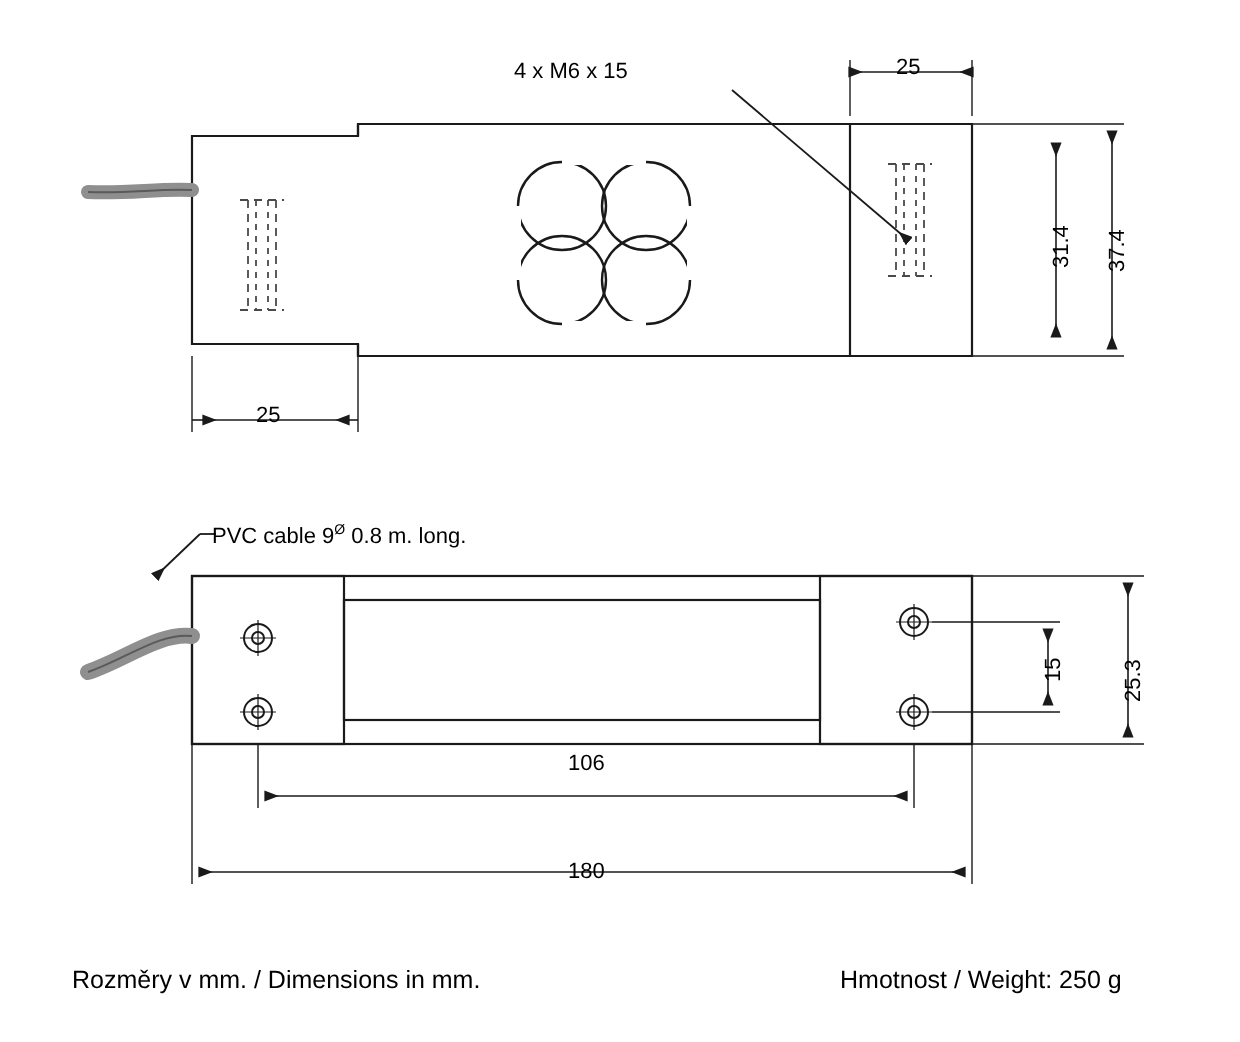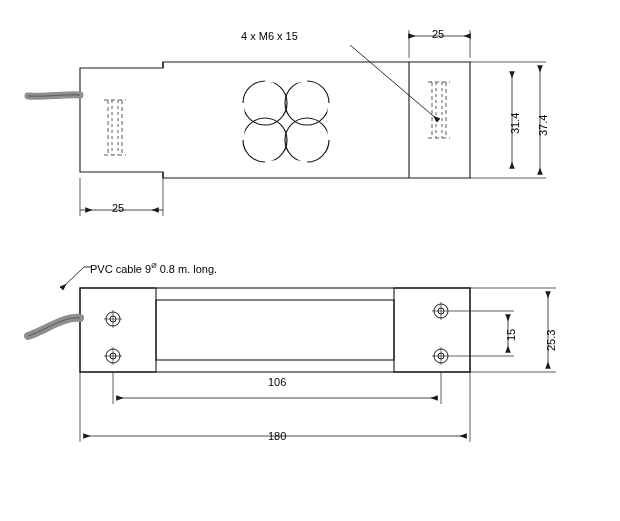--- a/index.html
+++ b/index.html
@@ -11,20 +11,21 @@
     height: 521px;
     background: #ffffff;
     font-family: "Liberation Sans", sans-serif;
     color: #000000;
     overflow: hidden;
   }
   #stage {
     position: relative;
     width: 577px;
     height: 521px;
+    margin-left: 16px;
   }
   svg.drawing {
     position: absolute;
     left: 0;
     top: 0;
     width: 620px;
     height: 521px;
   }
   .lbl {
     position: absolute;
@@ -189,14 +190,16 @@
   <div class="lbl vert" style="left:509px; top:134px;">31.4</div>
   <div class="lbl vert" style="left:537px; top:136px;">37.4</div>
 
   <div class="lbl" style="left:90px; top:260px;"><span>PVC cable 9</span><span class="sup">Ø</span><span> 0.8 m. long.</span></div>
 
   <div class="lbl vert" style="left:505px; top:341px;">15</div>
   <div class="lbl vert" style="left:545px; top:351px;">25.3</div>
   <div class="lbl" style="left:268px; top:376px;">106</div>
   <div class="lbl" style="left:268px; top:430px;">180</div>
 
+  <div class="footer-left">Rozměry v mm. / Dimensions in mm.</div>
+  <div class="footer-right">Hmotnost / Weight: 250 g</div>
 
 </div>
 
 </body></html>

